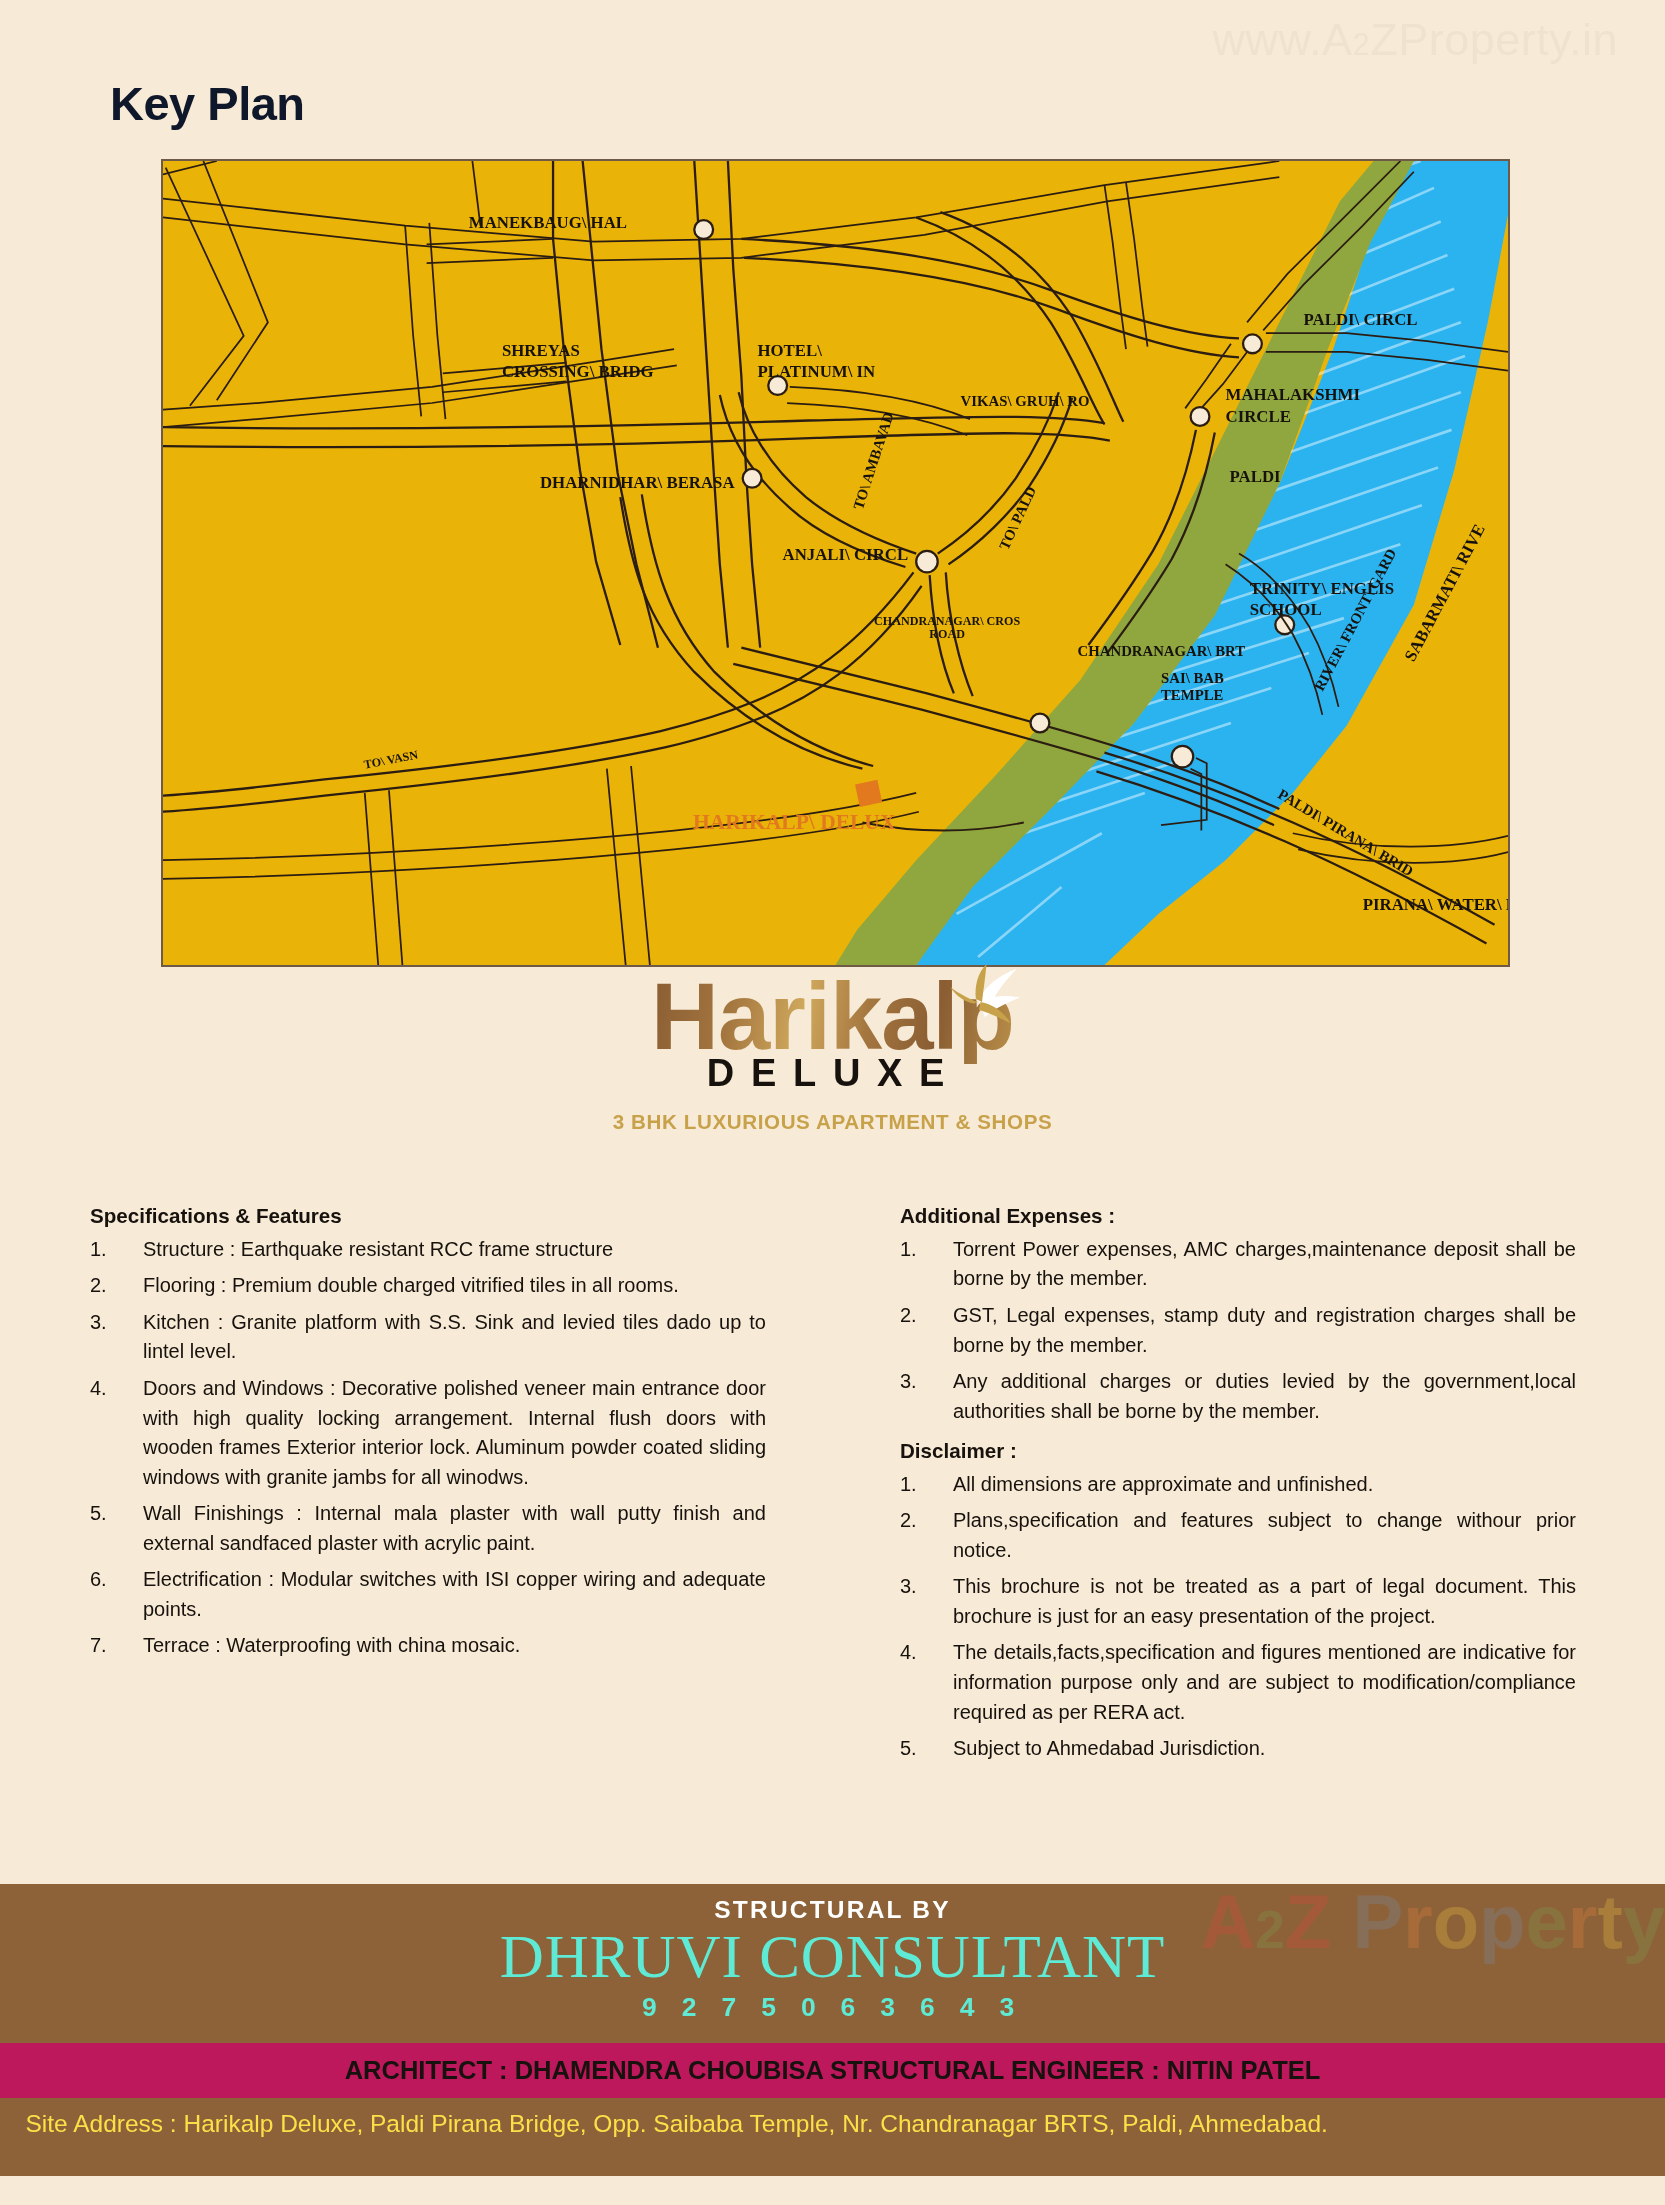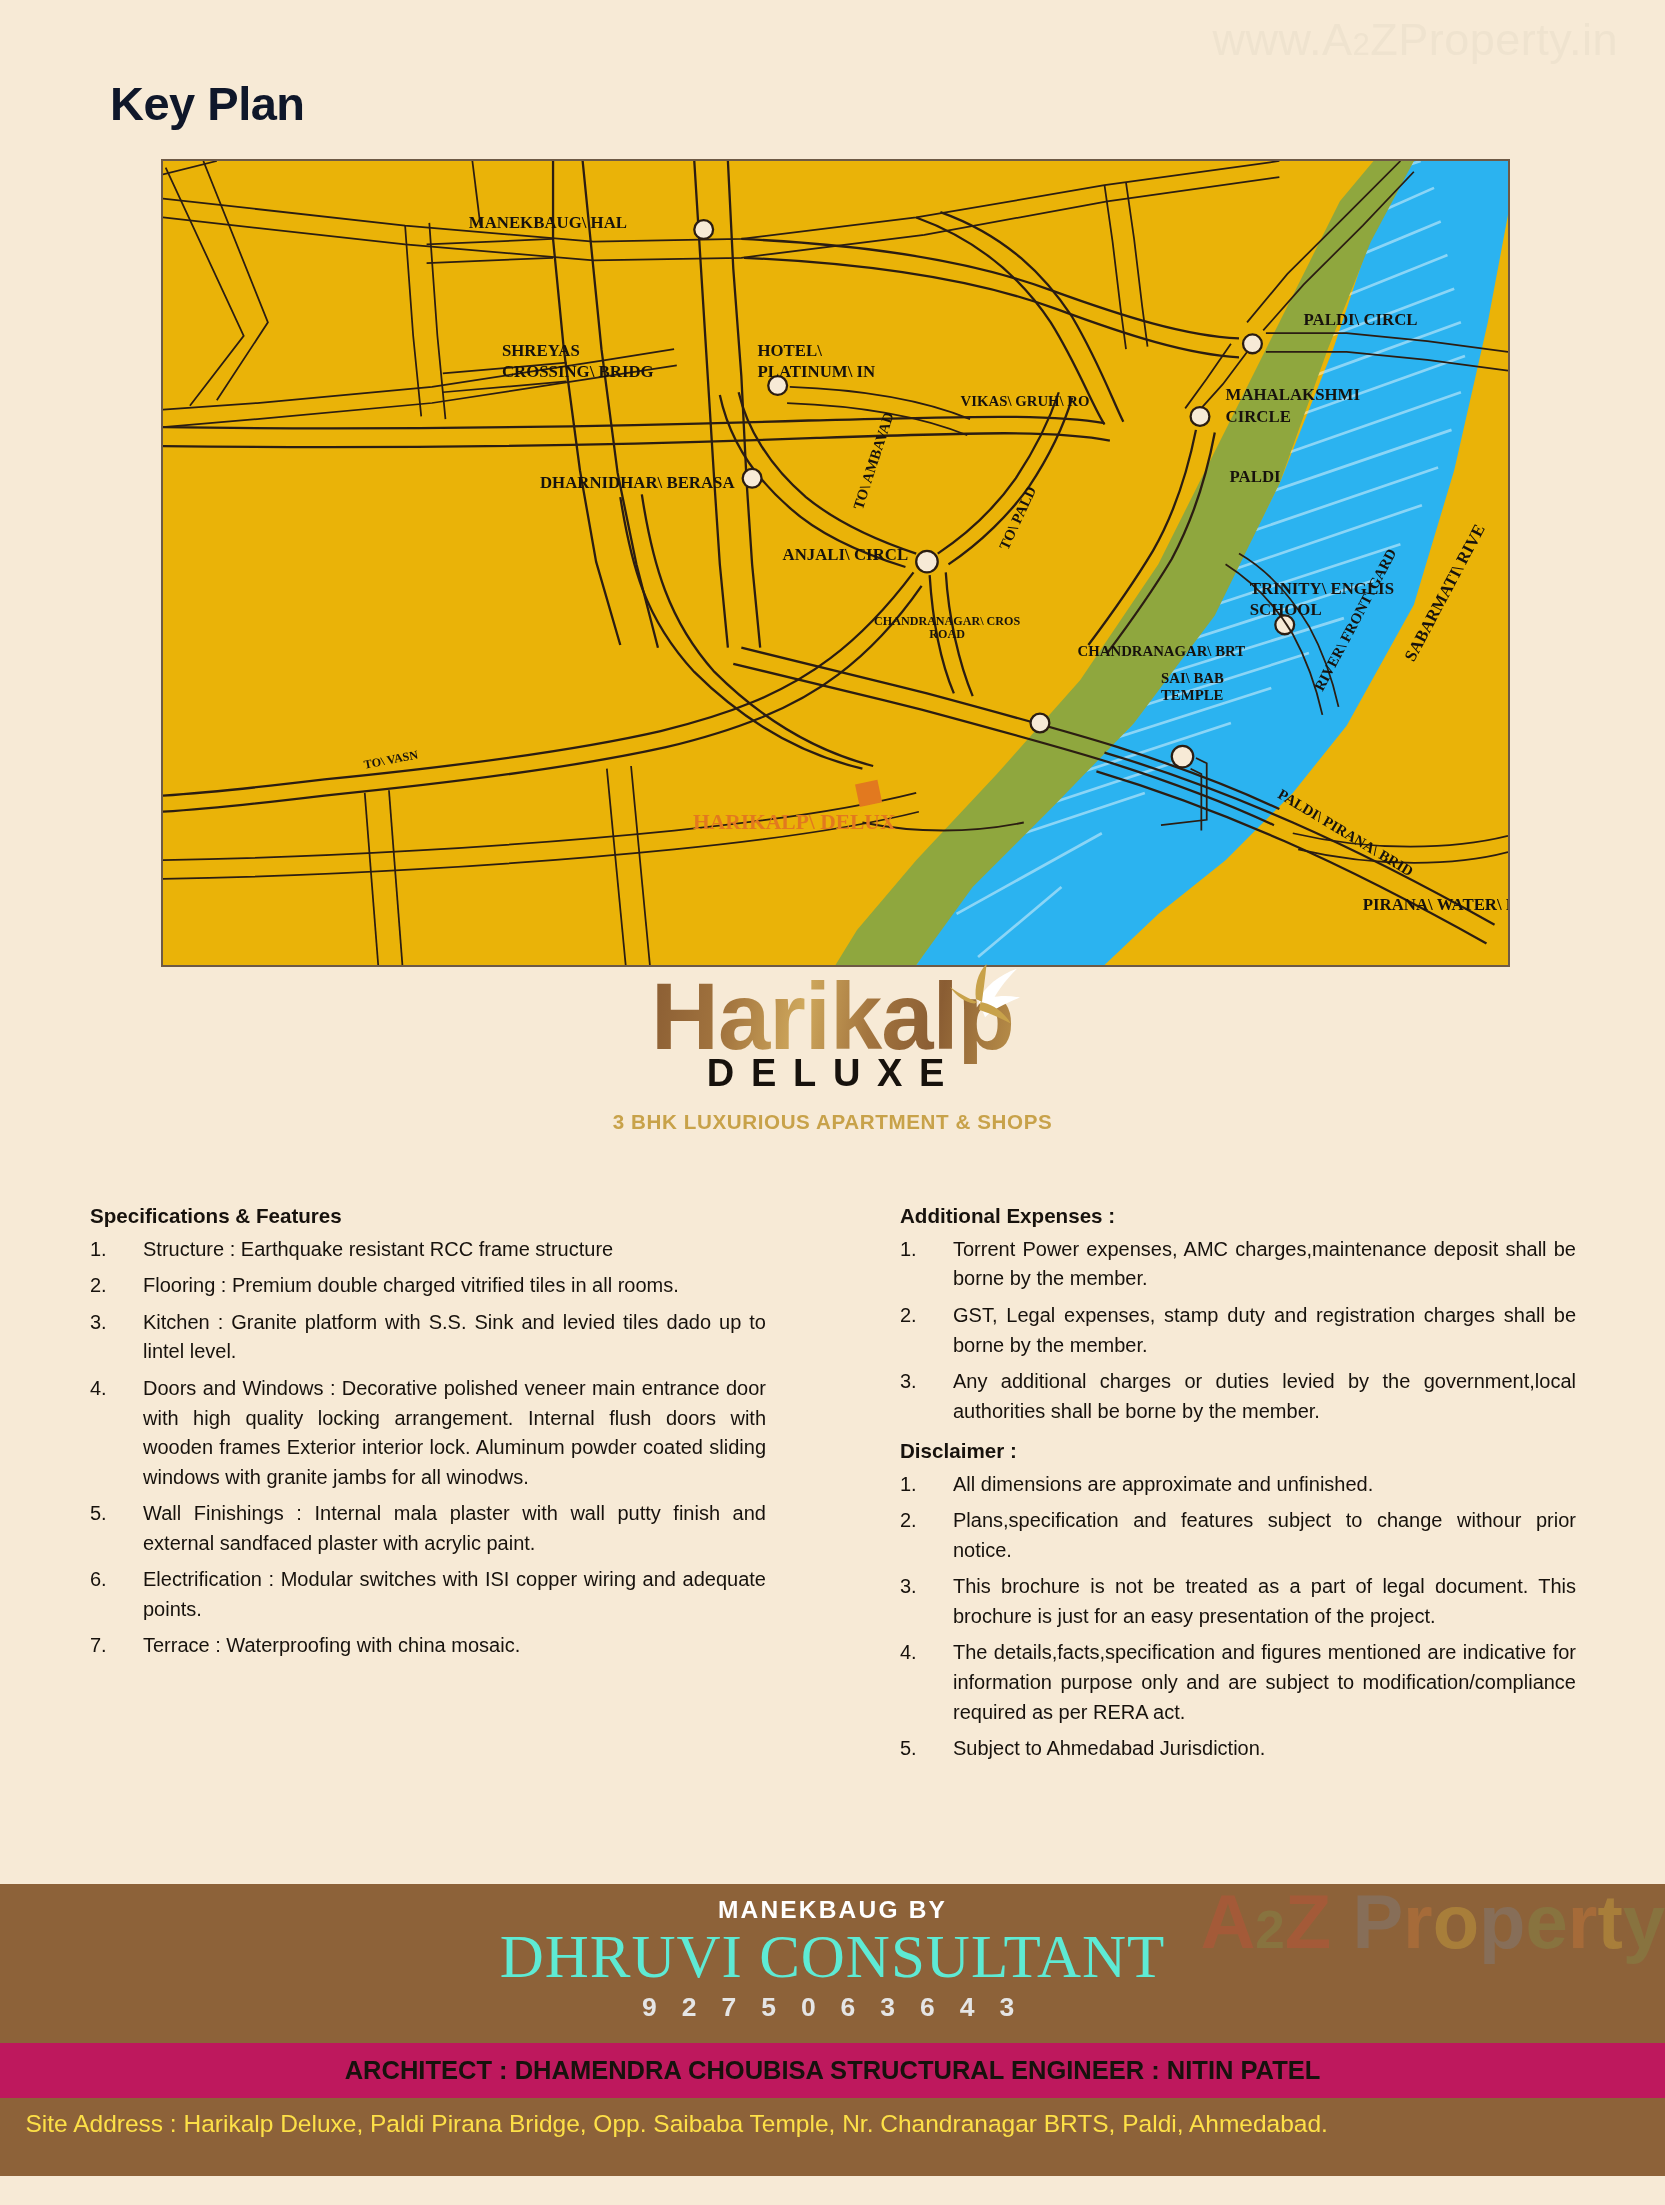--- a/index.html
+++ b/index.html
@@ -142,21 +142,21 @@
     letter-spacing:2.2px;padding-top:11.8px;
   }
   .footer-company{
     position:relative;text-align:center;
     color:#5eead4;font-size:61px;
     font-family:"Liberation Serif", serif;
     letter-spacing:1px;line-height:1.02;margin-top:2px;
   }
   .footer-phone{
     position:relative;text-align:center;
-    color:#e5e5e5;font-size:26.5px;font-weight:bold;
+    color:#5eead4;font-size:26.5px;font-weight:bold;
     letter-spacing:8.8px;margin-top:3.9px;
   }
   .footer-architect{
     position:absolute;left:0;right:0;top:2043px;height:55px;
     background:#be185d;
     display:flex;align-items:center;justify-content:center;
     color:#17120d;font-size:25.5px;font-weight:bold;
     font-family:"Liberation Sans", sans-serif;
   }
   .footer-address{
@@ -434,21 +434,21 @@
             <span class="num">5.</span>
             <span class="txt nojust">Subject to Ahmedabad Jurisdiction.</span>
           </li>
         </ol>
     </div>
 
   </div>
 
   <div class="footer-main">
     <div class="wm-footer"><span class="a">A</span><span class="two">2</span><span class="z">Z</span> <span class="p1">P</span><span class="r1">r</span><span class="o1">o</span><span class="p2">p</span><span class="e1">e</span><span class="r2">r</span><span class="t1">t</span><span class="y1">y</span></div>
-    <div class="footer-projected">MANEKBAUG BY</div>
+    <div class="footer-projected">STRUCTURAL BY</div>
     <div class="footer-company">DHRUVI CONSULTANT</div>
     <div class="footer-phone">9 2 7 5 0 6 3 6 4 3</div>
   </div>
 
   <div class="footer-architect">
     <span>ARCHITECT : DHAMENDRA CHOUBISA STRUCTURAL ENGINEER : NITIN PATEL</span>
   </div>
 
   <div class="footer-address">
     <span>Site Address : Harikalp Deluxe, Paldi Pirana Bridge, Opp. Saibaba Temple, Nr. Chandranagar BRTS, Paldi, Ahmedabad.</span>

